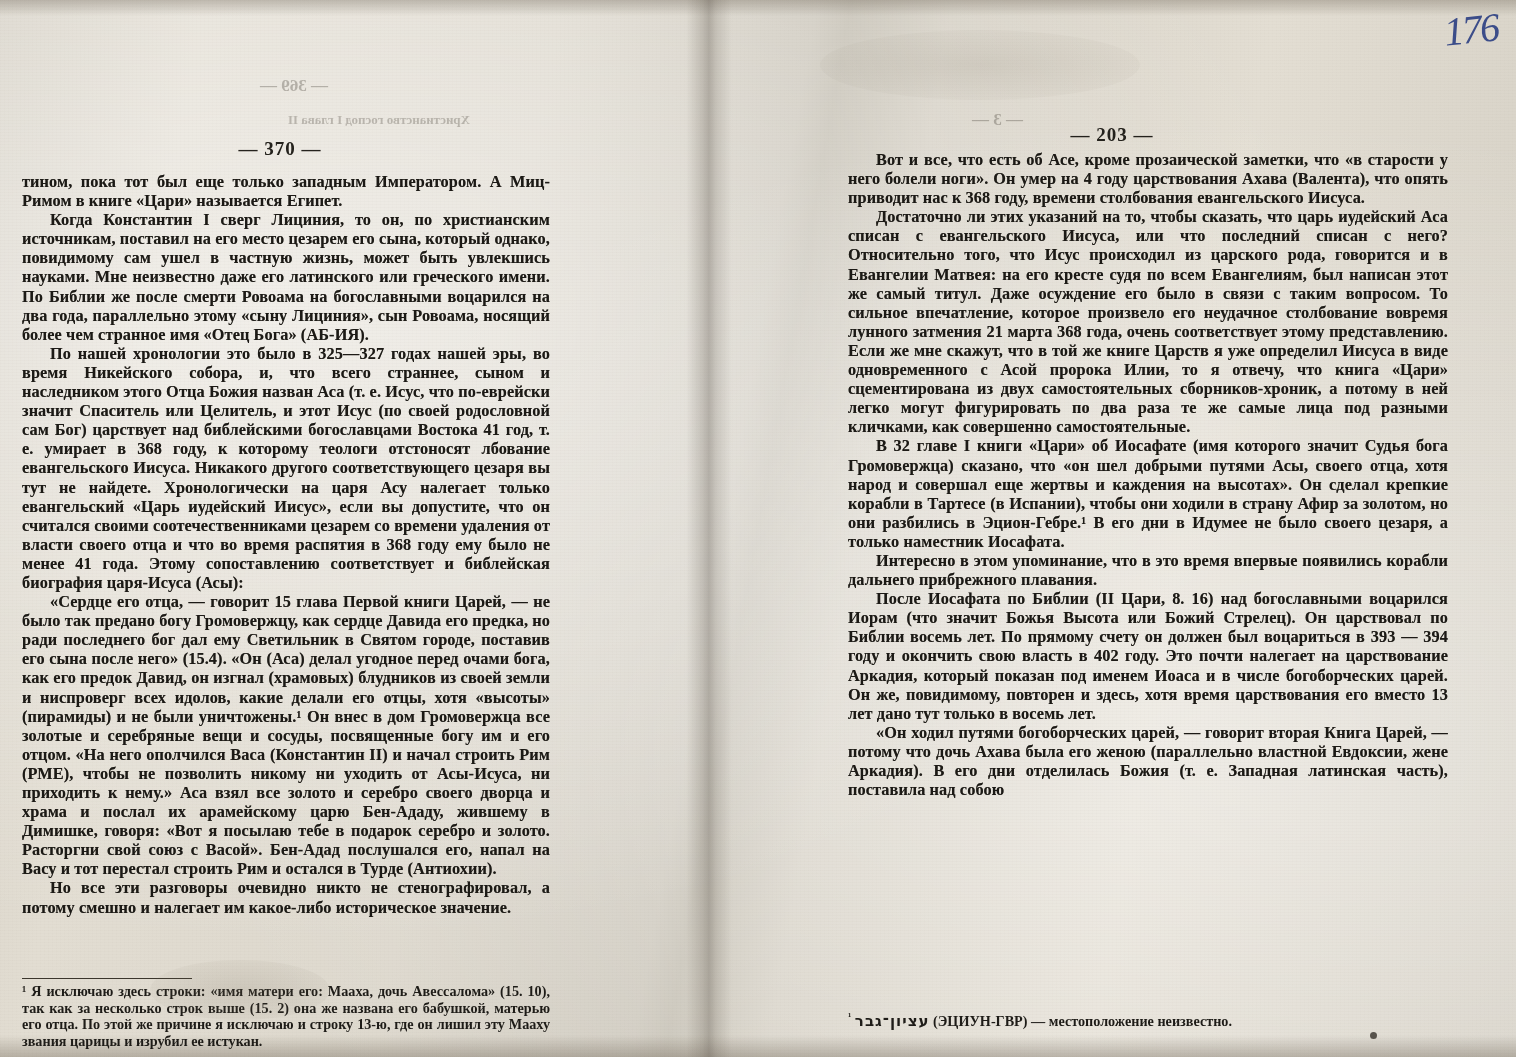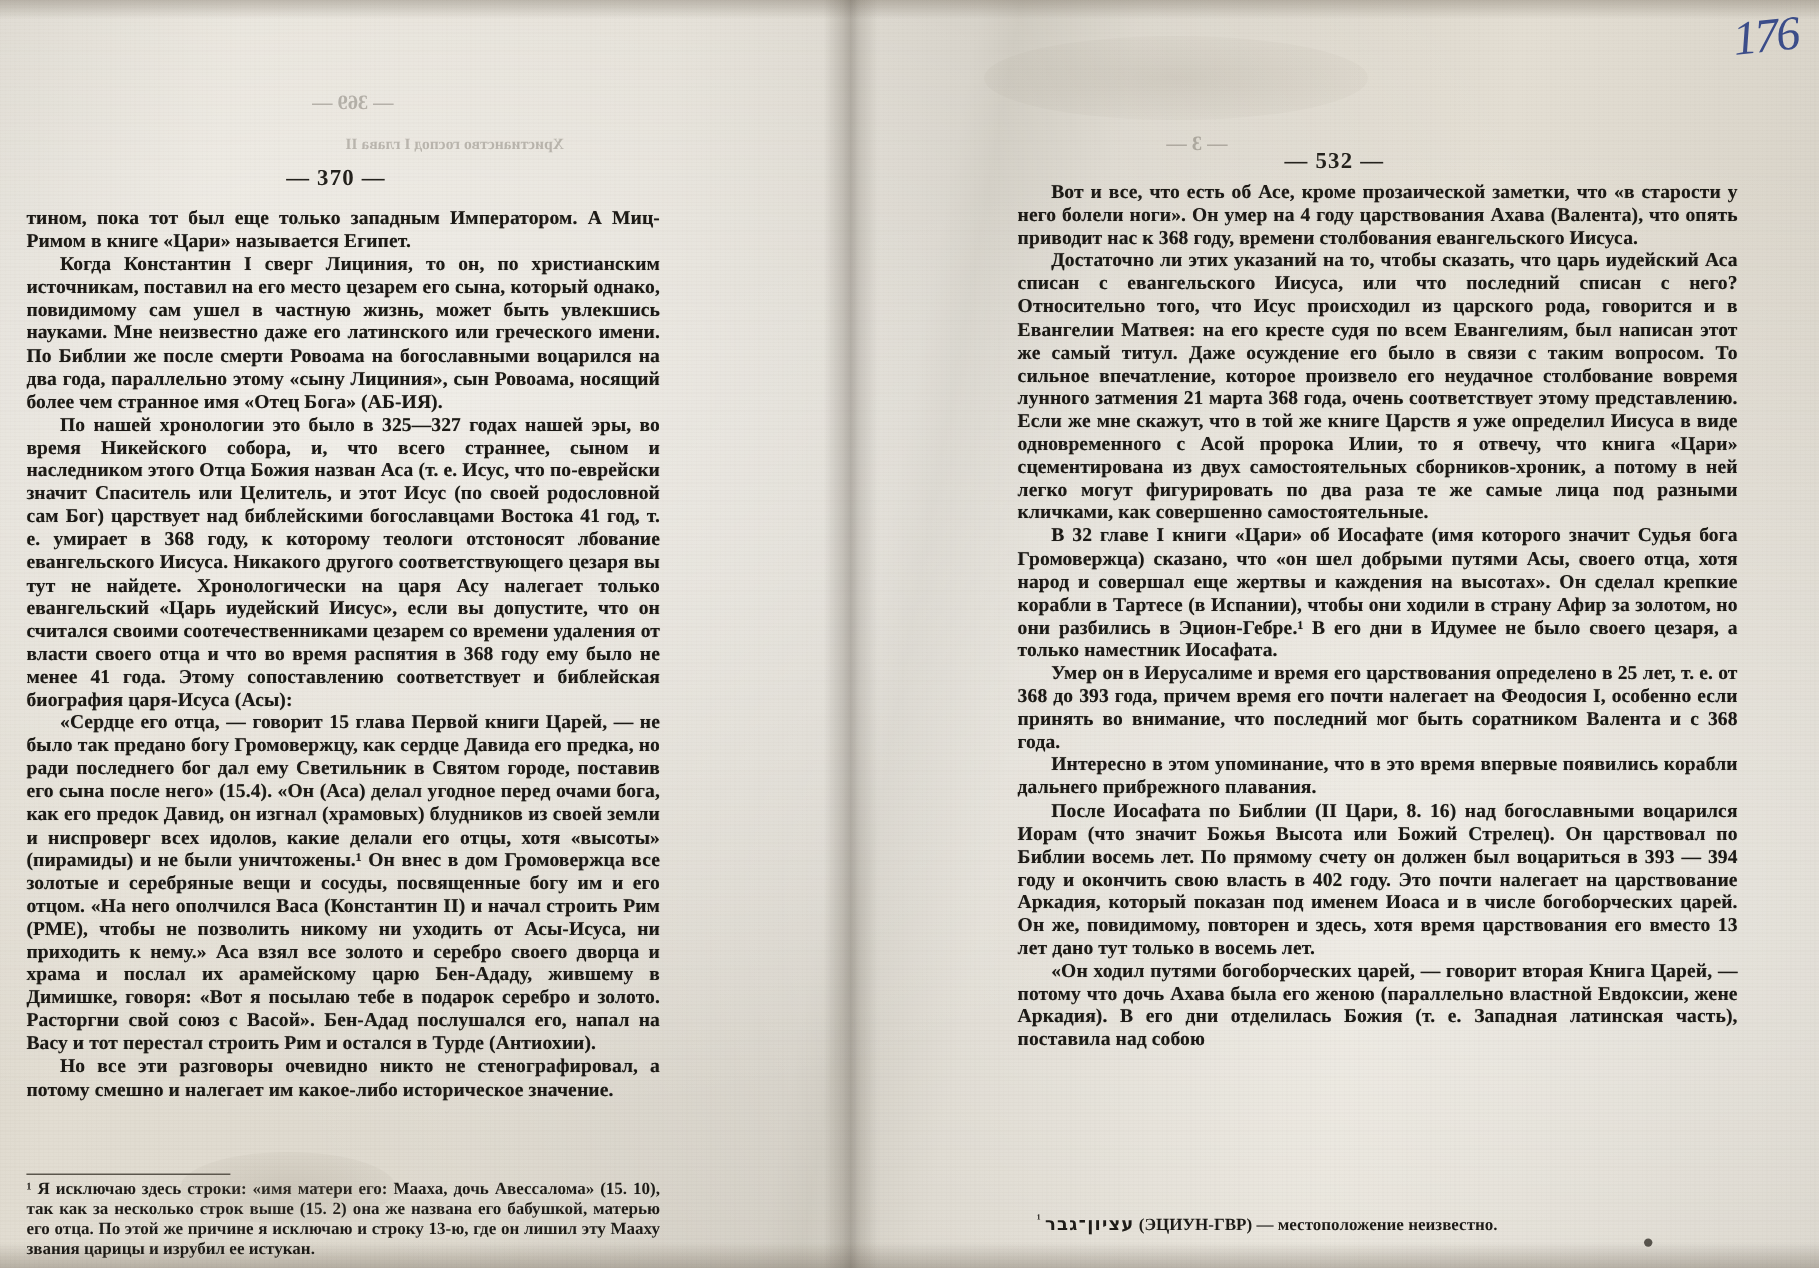--- a/index.html
+++ b/index.html
@@ -186,33 +186,32 @@
       <div class="footnote-rule"></div>
       <div class="footnote">¹ Я исключаю здесь строки: «имя матери его: Мааха, дочь Авессалома» (15. 10), так как за несколько строк выше (15. 2) она же названа его бабушкой, матерью его отца. По этой же причине я исключаю и строку 13-ю, где он лишил эту Мааху звания царицы и изрубил ее истукан.</div>
     </div>
 
   </div>
 
   <div class="page page-right">
 
     <div class="ghost-folio" style="left: 240px; top: 110px;">— 3 —</div>
 
-    <div class="col folio" style="left: 60px; top: 124px; width: 640px;">— 532 —</div>
+    <div class="col folio" style="left: 60px; top: 124px; width: 640px;">— 203 —</div>
 
     <div class="col bodytext" style="left: 116px; top: 150px; width: 600px;">
       <p>Вот и все, что есть об Асе, кроме прозаической заметки, что «в старости у него болели ноги». Он умер на 4 году царствования Ахава (Валента), что опять приводит нас к 368 году, времени столбования евангельского Иисуса.</p>
       <p>Достаточно ли этих указаний на то, чтобы сказать, что царь иудейский Аса списан с евангельского Иисуса, или что последний списан с него? Относительно того, что Исус происходил из царского рода, говорится и в Евангелии Матвея: на его кресте судя по всем Евангелиям, был написан этот же самый титул. Даже осуждение его было в связи с таким вопросом. То сильное впечатление, которое произвело его неудачное столбование вовремя лунного затмения 21 марта 368 года, очень соответствует этому представлению. Если же мне скажут, что в той же книге Царств я уже определил Иисуса в виде одновременного с Асой пророка Илии, то я отвечу, что книга «Цари» сцементирована из двух самостоятельных сборников-хроник, а потому в ней легко могут фигурировать по два раза те же самые лица под разными кличками, как совершенно самостоятельные.</p>
       <p>В 32 главе I книги «Цари» об Иосафате (имя которого значит Судья бога Громовержца) сказано, что «он шел добрыми путями Асы, своего отца, хотя народ и совершал еще жертвы и каждения на высотах». Он сделал крепкие корабли в Тартесе (в Испании), чтобы они ходили в страну Афир за золотом, но они разбились в Эцион-Гебре.¹ В его дни в Идумее не было своего цезаря, а только наместник Иосафата.</p>
-      <p>Умер он в Иерусалиме и время его царствования определено в 25 лет, т. е. от 368 до 393 года, причем время его почти налегает на Феодосия I, особенно если принять во внимание, что последний мог быть соратником Валента и с 368 года.</p>
       <p>Интересно в этом упоминание, что в это время впервые появились корабли дальнего прибрежного плавания.</p>
       <p>После Иосафата по Библии (II Цари, 8. 16) над богославными воцарился Иорам (что значит Божья Высота или Божий Стрелец). Он царствовал по Библии восемь лет. По прямому счету он должен был воцариться в 393 — 394 году и окончить свою власть в 402 году. Это почти налегает на царствование Аркадия, который показан под именем Иоаса и в числе богоборческих царей. Он же, повидимому, повторен и здесь, хотя время царствования его вместо 13 лет дано тут только в восемь лет.</p>
       <p>«Он ходил путями богоборческих царей, — говорит вторая Книга Царей, — потому что дочь Ахава была его женою (параллельно властной Евдоксии, жене Аркадия). В его дни отделилась Божия (т. е. Западная латинская часть), поставила над собою</p>
     </div>
 
-    <div class="col" style="left: 132px; top: 1008px; width: 600px;">
+    <div class="col" style="left: 116px; top: 1008px; width: 600px;">
       <div class="footnote">
         <span style="font-size:11px;vertical-align:super;">¹</span>
         <span class="hebrew">עציון־גבר</span>
         <span>(ЭЦИУН-ГВР) — местоположение неизвестно.</span>
       </div>
     </div>
 
     <div class="dot-mark" style="left: 638px; top: 1032px;"></div>
   </div>
 

